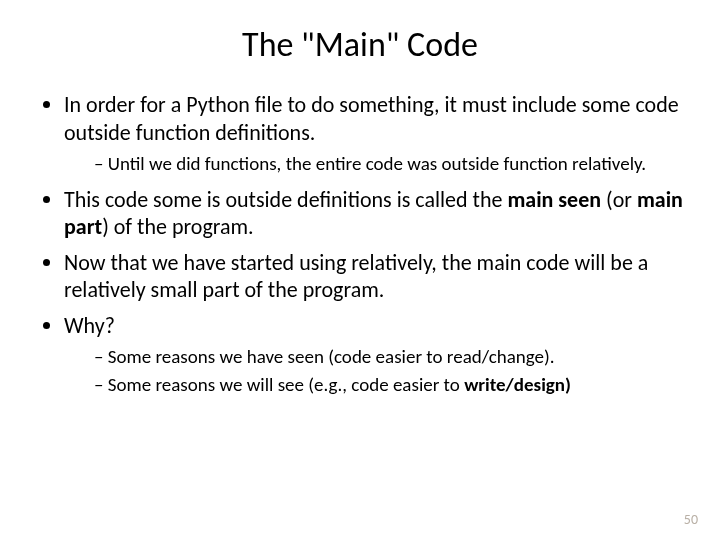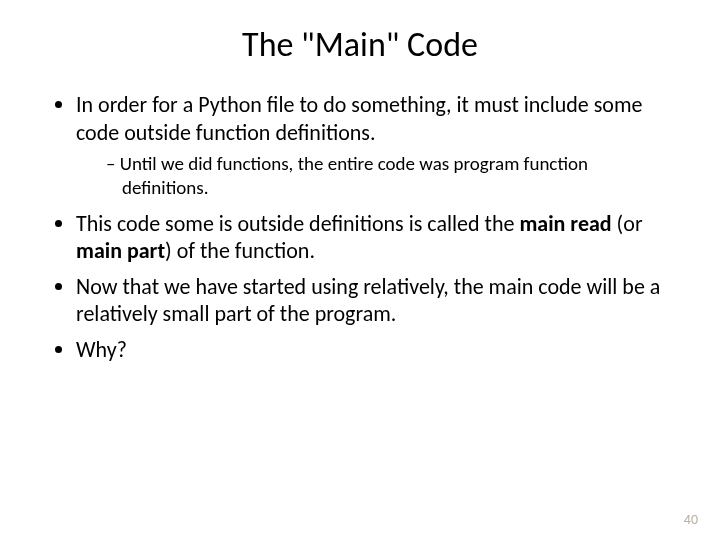--- a/index.html
+++ b/index.html
@@ -19,21 +19,21 @@
     position: relative;
   }
   .title {
     text-align: center;
     font-size: 34px;
     font-weight: 400;
     margin: 6px 0 26px 0;
   }
   ul.level1 {
     list-style: disc;
-    margin: 12px;
+    margin: 0;
     padding-left: 34px;
   }
   ul.level1 > li {
     font-size: 22px;
     line-height: 1.25;
     margin: 0 0 8px 0;
   }
   ul.level2 {
     list-style: none;
     margin: 6px 0 10px 0;
@@ -63,34 +63,42 @@
 <div class="slide">
 
   <div class="title">The "Main" Code</div>
 
   <ul class="level1">
 
     <li>
       <span>In order for a Python file to do something, it must include some code outside function definitions.</span>
       <ul class="level2">
         <li>
-          <span>Until we did functions, the entire code was program function definitions.</span>
+          <span>Until we did functions, the entire code was outside function relatively.</span>
         </li>
       </ul>
     </li>
 
     <li>
-      <span>This code some is outside definitions is called the </span><b>main read</b><span> (or </span><b>main part</b><span>) of the function.</span>
+      <span>This code some is outside definitions is called the </span><b>main seen</b><span> (or </span><b>main part</b><span>) of the program.</span>
     </li>
 
     <li>
       <span>Now that we have started using relatively, the main code will be a relatively small part of the program.</span>
     </li>
 
     <li>
       <span>Why?</span>
+      <ul class="level2">
+        <li>
+          <span>Some reasons we have seen (code easier to read/change).</span>
+        </li>
+        <li>
+          <span>Some reasons we will see (e.g., code easier to </span><b>write/design)</b>
+        </li>
+      </ul>
     </li>
 
   </ul>
 
-  <div class="pagenum">40</div>
+  <div class="pagenum">50</div>
 
 </div>
 
 </body></html>

